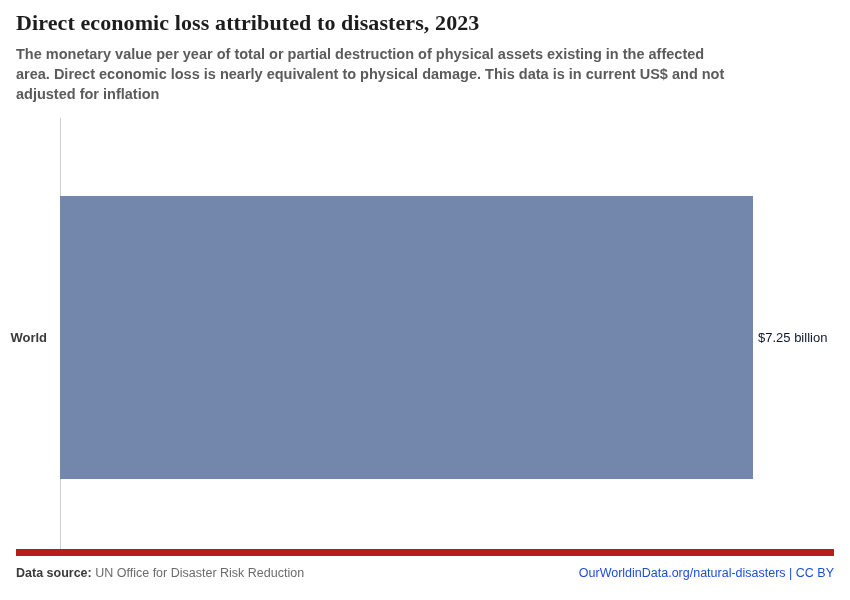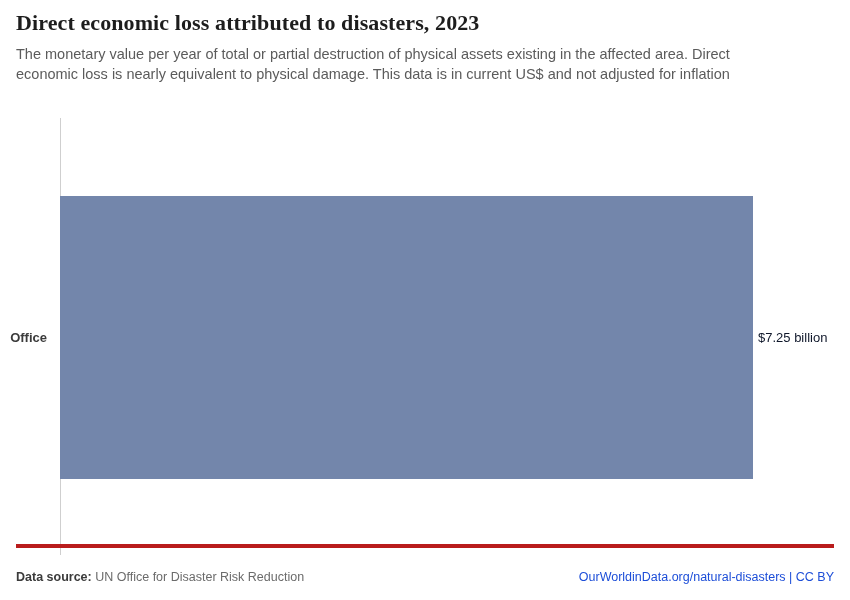--- a/index.html
+++ b/index.html
@@ -37,21 +37,21 @@
     letter-spacing: 0.1px;
     margin: 0;
     line-height: 1.2;
   }
   .subtitle {
     margin: 9px 0 0 0;
     font-size: 14.5px;
     line-height: 1.35;
     color: #5b5b5b;
     max-width: 720px;
-    font-weight: 400;
+    font-weight: 700;
   }
 
   
   .logo {
     position: absolute;
     right: 16px;
     top: 14px;
     width: 66px;
     height: 40px;
     background: #002147;
@@ -131,25 +131,25 @@
     white-space: nowrap;
   }
 
   
   .footer {
     position: absolute;
     left: 16px;
     right: 16px;
     bottom: 16px;
     height: 22px;
-    border-top: 4px solid #b91c1c;
-    padding-top: 14px;
+    border-top: 7px solid #b91c1c;
+    padding-top: 6px;
     display: flex;
     justify-content: space-between;
-    align-items: flex-end;
+    align-items: center;
     font-size: 12.5px;
     color: #6b6b6b;
   }
   .footer-left b {
     color: #3b3b3b;
     font-weight: 700;
   }
   .footer-right {
     color: #1d4ed8;
   }
@@ -161,21 +161,21 @@
 
   <div class="header">
     <h1 class="title">Direct economic loss attributed to disasters, 2023</h1>
     <p class="subtitle">The monetary value per year of total or partial destruction of physical assets existing in the affected area. Direct economic loss is nearly equivalent to physical damage. This data is in current US$ and not adjusted for inflation</p>
   </div>
 
 
   <div class="chart">
     <div class="axis-line"></div>
     <div class="bar-row">
-      <div class="bar-label">Office</div>
+      <div class="bar-label">World</div>
       <div class="bar"></div>
       <div class="bar-value">$7.25 billion</div>
     </div>
   </div>
 
   <div class="footer">
     <div class="footer-left">
       <b>Data source:</b>
       <span>UN Office for Disaster Risk Reduction</span>
     </div>

